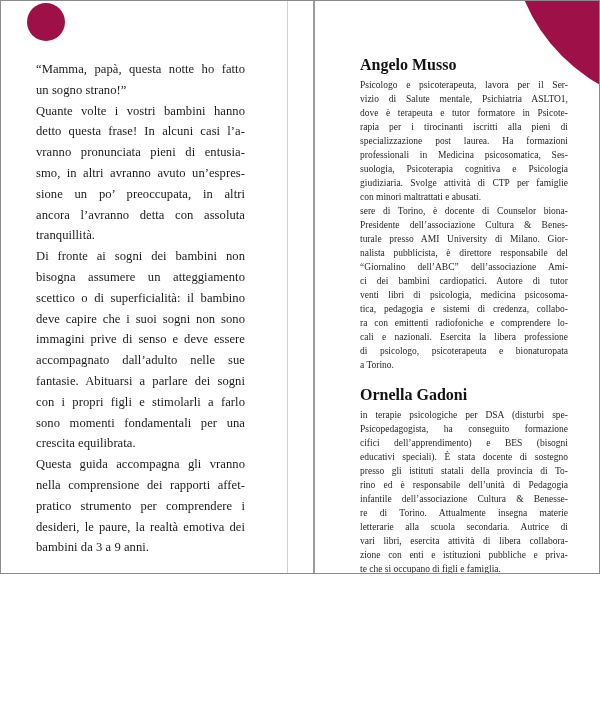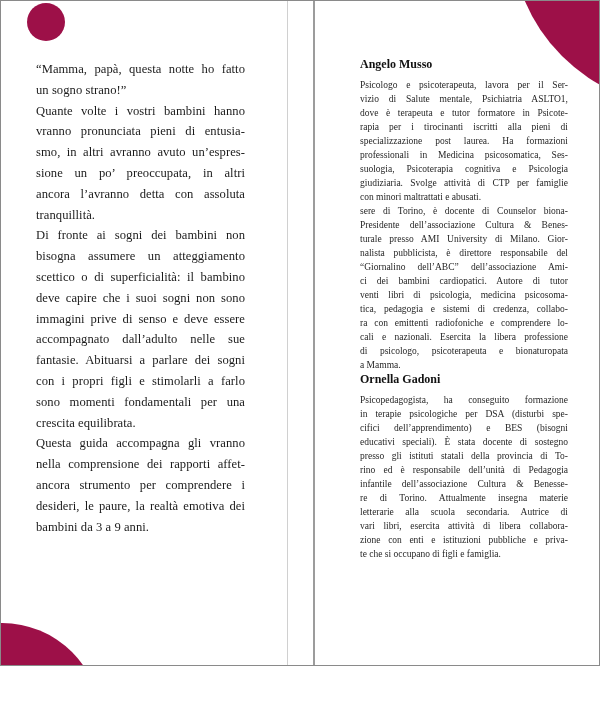--- a/index.html
+++ b/index.html
@@ -1,18 +1,18 @@
 <!DOCTYPE html>
 <html style="--accent-red: #9d1048; --page-border: #8a8a8a; --fold-line-light: #d0d0d0; --fold-line-dark: #9c9c9c; --text-main: #1b1b1b; --text-bio: #262626; --text-heading: #121212;"><head>
 <meta charset="utf-8">
 <style>
   html, body { margin: 0; padding: 0; background: #ffffff; }
   .page {
     position: relative;
-    width: 600px; height: 666px;
+    width: 600px; height: 574px;
     box-sizing: border-box;
     background: #ffffff;
     border: 1px solid var(--page-border, #8a8a8a);
     overflow: hidden;
     font-family: "Liberation Serif", "DejaVu Serif", serif;
   }
   .fold-line {
     position: absolute; top: 0; height: 100%;
   }
   .fold-line.light { left: 286px; width: 1px; background: var(--fold-line-light, #d0d0d0); }
@@ -37,61 +37,62 @@
   .ln { text-align: justify; text-align-last: justify; white-space: normal; }
   .ln.end { text-align: left; text-align-last: left; }
 
   .bio-col {
     position: absolute;
     left: 359px; top: 56px; width: 208px;
     color: var(--text-bio, #262626);
   }
   .author-name {
     font-weight: bold;
-    font-size: 12px; line-height: 15px;
+    font-size: 16px; line-height: 15px;
     margin: 0 0 6px 0;
     color: var(--text-heading, #121212);
   }
   .bio .ln { font-size: 9.5px; line-height: 14px; }
-  .author-block.second { margin-top: 0; }
+  .author-block.second { margin-top: 15px; }
 </style>
 </head>
 <body>
 
 <div class="page">
 
   <div class="fold-line light"></div>
   <div class="fold-line dark"></div>
 
   <div class="circle c-top-left"></div>
   <div class="circle c-top-right"></div>
   <div class="circle c-bottom-left"></div>
 
   <div class="blurb">
       <div class="ln">“Mamma, papà, questa notte ho fatto</div>
       <div class="ln end">un sogno strano!”</div>
       <div class="ln">Quante volte i vostri bambini hanno</div>
+      <div class="ln">detto questa frase! In alcuni casi l’a-</div>
       <div class="ln">vranno pronunciata pieni di entusia-</div>
       <div class="ln">smo, in altri avranno avuto un’espres-</div>
       <div class="ln">sione un po’ preoccupata, in altri</div>
       <div class="ln">ancora l’avranno detta con assoluta</div>
       <div class="ln end">tranquillità.</div>
       <div class="ln">Di fronte ai sogni dei bambini non</div>
       <div class="ln">bisogna assumere un atteggiamento</div>
       <div class="ln">scettico o di superficialità: il bambino</div>
       <div class="ln">deve capire che i suoi sogni non sono</div>
       <div class="ln">immagini prive di senso e deve essere</div>
       <div class="ln">accompagnato dall’adulto nelle sue</div>
       <div class="ln">fantasie. Abituarsi a parlare dei sogni</div>
       <div class="ln">con i propri figli e stimolarli a farlo</div>
       <div class="ln">sono momenti fondamentali per una</div>
       <div class="ln end">crescita equilibrata.</div>
       <div class="ln">Questa guida accompagna gli vranno</div>
       <div class="ln">nella comprensione dei rapporti affet-</div>
-      <div class="ln">ancora strumento per comprendere i</div>
+      <div class="ln">pratico strumento per comprendere i</div>
       <div class="ln">desideri, le paure, la realtà emotiva dei</div>
       <div class="ln end">bambini da 3 a 9 anni.</div>
     </div>
 
   <div class="bio-col">
     <div class="author-block">
       <div class="author-name">Angelo Musso</div>
       <div class="bio">
           <div class="ln">Psicologo e psicoterapeuta, lavora per il Ser-</div>
           <div class="ln">vizio di Salute mentale, Psichiatria ASLTO1,</div>
@@ -106,28 +107,28 @@
           <div class="ln">Presidente dell’associazione Cultura &amp; Benes-</div>
           <div class="ln">turale presso AMI University di Milano. Gior-</div>
           <div class="ln">nalista pubblicista, è direttore responsabile del</div>
           <div class="ln">“Giornalino dell’ABC” dell’associazione Ami-</div>
           <div class="ln">ci dei bambini cardiopatici. Autore di tutor</div>
           <div class="ln">venti libri di psicologia, medicina psicosoma-</div>
           <div class="ln">tica, pedagogia e sistemi di credenza, collabo-</div>
           <div class="ln">ra con emittenti radiofoniche e comprendere lo-</div>
           <div class="ln">cali e nazionali. Esercita la libera professione</div>
           <div class="ln">di psicologo, psicoterapeuta e bionaturopata</div>
-          <div class="ln end">a Mamma.</div>
+          <div class="ln end">a Torino.</div>
         </div>
     </div>
     <div class="author-block second">
       <div class="author-name">Ornella Gadoni</div>
       <div class="bio">
+          <div class="ln">in terapie psicologiche per DSA (disturbi spe-</div>
           <div class="ln">Psicopedagogista, ha conseguito formazione</div>
-          <div class="ln">in terapie psicologiche per DSA (disturbi spe-</div>
           <div class="ln">cifici dell’apprendimento) e BES (bisogni</div>
           <div class="ln">educativi speciali). È stata docente di sostegno</div>
           <div class="ln">presso gli istituti statali della provincia di To-</div>
           <div class="ln">rino ed è responsabile dell’unità di Pedagogia</div>
           <div class="ln">infantile dell’associazione Cultura &amp; Benesse-</div>
           <div class="ln">re di Torino. Attualmente insegna materie</div>
           <div class="ln">letterarie alla scuola secondaria. Autrice di</div>
           <div class="ln">vari libri, esercita attività di libera collabora-</div>
           <div class="ln">zione con enti e istituzioni pubbliche e priva-</div>
           <div class="ln end">te che si occupano di figli e famiglia.</div>

